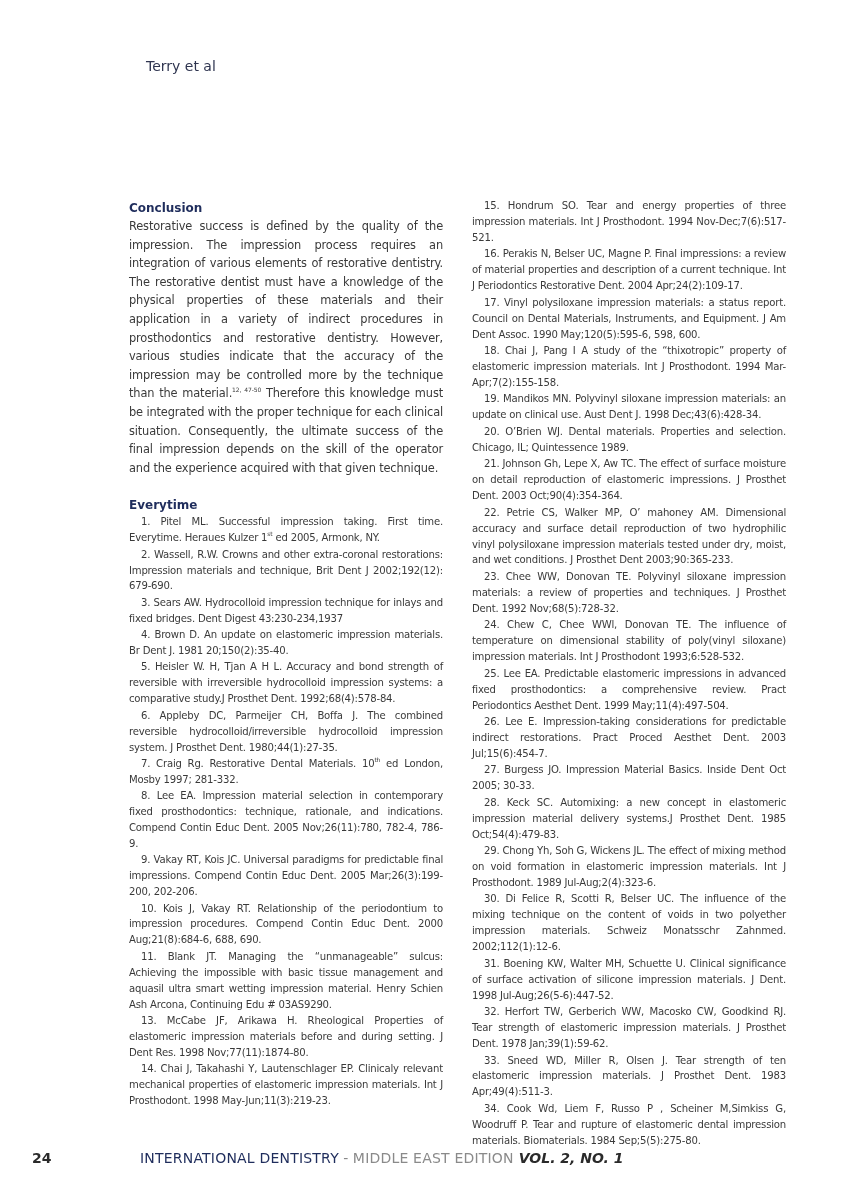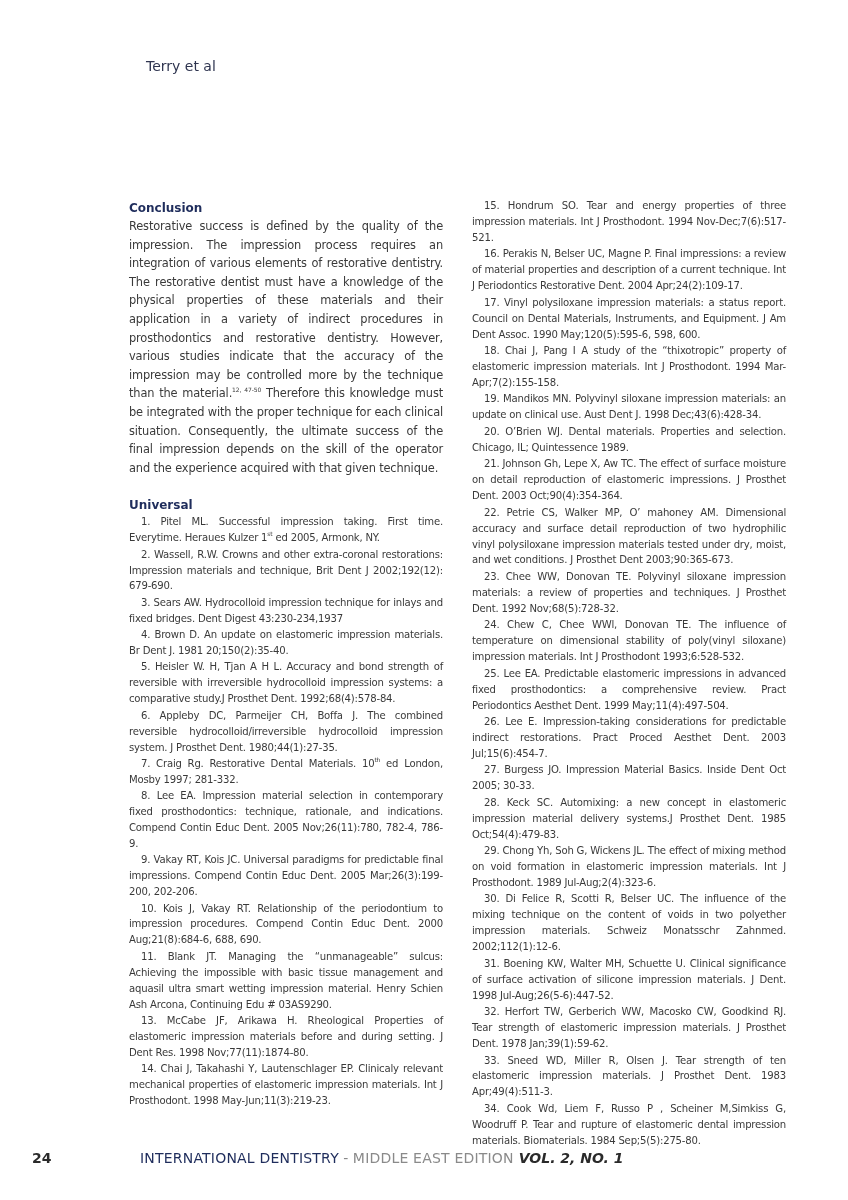--- a/index.html
+++ b/index.html
@@ -53,21 +53,21 @@
   </style>
 </head>
 <body>
 
 <div class="running-head">Terry et al</div>
 
 <div class="col col-left">
   <h2 class="section-heading">Conclusion</h2>
   <p class="body-text"><span>Restorative success is defined by the quality of the impression. The impression process requires an integration of various elements of restorative dentistry.  The restorative dentist must have a  knowledge of the physical properties of these materials and their application in a variety of indirect procedures in prosthodontics and restorative dentistry. However, various studies indicate that the accuracy of the impression may be controlled more by the technique than the material.</span><sup>12, 47-50</sup><span> Therefore this knowledge must be integrated with the proper technique for each clinical situation. Consequently, the ultimate success of the final impression depends on the skill of the operator and the experience acquired with that given technique.</span></p>
 
-  <h2 class="section-heading refs-heading">Universal</h2>
+  <h2 class="section-heading refs-heading">Everytime</h2>
   <div id="refs-left">
       <p class="ref"><span>1. Pitel ML. Successful impression taking. First time. Everytime. Heraues Kulzer 1</span><sup>st</sup><span> ed 2005, Armonk, NY.</span></p>
       <p class="ref"><span>2. Wassell, R.W. Crowns and other extra-coronal restorations: Impression materials and technique, Brit Dent J 2002;192(12): 679-690.</span></p>
       <p class="ref"><span>3. Sears AW. Hydrocolloid impression technique for inlays and fixed bridges. Dent Digest 43:230-234,1937</span></p>
       <p class="ref"><span>4. Brown D. An update on elastomeric impression materials. Br Dent J. 1981 20;150(2):35-40.</span></p>
       <p class="ref"><span>5. Heisler W. H, Tjan A H L.  Accuracy and bond strength of reversible with irreversible hydrocolloid impression systems: a comparative study.J Prosthet Dent. 1992;68(4):578-84.</span></p>
       <p class="ref"><span>6. Appleby DC, Parmeijer CH, Boffa J. The combined reversible hydrocolloid/irreversible hydrocolloid impression system. J Prosthet Dent. 1980;44(1):27-35.</span></p>
       <p class="ref"><span>7. Craig Rg. Restorative Dental Materials. 10</span><sup>th</sup><span> ed London, Mosby 1997; 281-332.</span></p>
       <p class="ref"><span>8. Lee EA. Impression material selection in contemporary fixed prosthodontics: technique, rationale, and indications. Compend Contin Educ Dent. 2005 Nov;26(11):780, 782-4, 786-9.</span></p>
       <p class="ref"><span>9. Vakay RT, Kois JC. Universal paradigms for predictable final impressions. Compend Contin Educ Dent. 2005 Mar;26(3):199-200, 202-206.</span></p>
@@ -80,21 +80,21 @@
 
 <div class="col col-right">
   <div id="refs-right">
       <p class="ref"><span>15. Hondrum SO. Tear and energy properties of three impression materials. Int J Prosthodont. 1994 Nov-Dec;7(6):517-521.</span></p>
       <p class="ref"><span>16. Perakis N, Belser UC, Magne P. Final impressions: a review of material properties and description of a current technique. Int J Periodontics Restorative Dent. 2004 Apr;24(2):109-17.</span></p>
       <p class="ref"><span>17. Vinyl polysiloxane impression materials: a status report. Council on Dental Materials, Instruments, and Equipment. J Am Dent Assoc. 1990 May;120(5):595-6, 598, 600.</span></p>
       <p class="ref"><span>18. Chai J, Pang I A study of the “thixotropic” property of elastomeric impression materials. Int J Prosthodont. 1994 Mar-Apr;7(2):155-158.</span></p>
       <p class="ref"><span>19. Mandikos MN. Polyvinyl siloxane impression materials: an update on clinical use. Aust Dent J. 1998 Dec;43(6):428-34.</span></p>
       <p class="ref"><span>20. O’Brien WJ. Dental materials. Properties and selection. Chicago, IL; Quintessence 1989.</span></p>
       <p class="ref"><span>21. Johnson Gh, Lepe X, Aw TC. The effect of surface moisture on detail reproduction of elastomeric impressions. J Prosthet Dent. 2003 Oct;90(4):354-364.</span></p>
-      <p class="ref"><span>22. Petrie CS, Walker MP, O’ mahoney AM. Dimensional accuracy and surface detail reproduction of two hydrophilic vinyl polysiloxane impression materials tested under dry, moist, and wet conditions. J Prosthet Dent 2003;90:365-673.</span></p>
+      <p class="ref"><span>22. Petrie CS, Walker MP, O’ mahoney AM. Dimensional accuracy and surface detail reproduction of two hydrophilic vinyl polysiloxane impression materials tested under dry, moist, and wet conditions. J Prosthet Dent 2003;90:365-233.</span></p>
       <p class="ref"><span>23. Chee WW, Donovan TE. Polyvinyl siloxane impression materials: a review of properties and techniques. J Prosthet Dent. 1992 Nov;68(5):728-32.</span></p>
       <p class="ref"><span>24. Chew C, Chee WWl, Donovan TE. The influence of temperature on dimensional stability of poly(vinyl siloxane) impression materials. Int J Prosthodont 1993;6:528-532.</span></p>
       <p class="ref"><span>25. Lee EA. Predictable elastomeric impressions in advanced fixed prosthodontics: a comprehensive review. Pract Periodontics Aesthet Dent. 1999 May;11(4):497-504.</span></p>
       <p class="ref"><span>26. Lee E. Impression-taking considerations for predictable indirect restorations. Pract Proced Aesthet Dent. 2003 Jul;15(6):454-7.</span></p>
       <p class="ref"><span>27. Burgess JO. Impression Material Basics. Inside Dent Oct 2005; 30-33.</span></p>
       <p class="ref"><span>28. Keck SC. Automixing: a new concept in elastomeric impression material delivery systems.J Prosthet Dent. 1985 Oct;54(4):479-83.</span></p>
       <p class="ref"><span> 29. Chong Yh, Soh G, Wickens JL. The effect of mixing method on void formation in elastomeric impression materials. Int J Prosthodont. 1989 Jul-Aug;2(4):323-6.</span></p>
       <p class="ref"><span>30. Di Felice R, Scotti R, Belser UC. The influence of the mixing technique on the content of voids in two polyether impression materials. Schweiz Monatsschr Zahnmed. 2002;112(1):12-6.</span></p>
       <p class="ref"><span>31. Boening KW, Walter MH, Schuette U. Clinical significance of surface activation of silicone impression materials. J Dent. 1998 Jul-Aug;26(5-6):447-52.</span></p>
       <p class="ref"><span>32. Herfort TW, Gerberich WW, Macosko CW, Goodkind RJ. Tear strength of elastomeric impression materials. J Prosthet Dent. 1978 Jan;39(1):59-62.</span></p>

